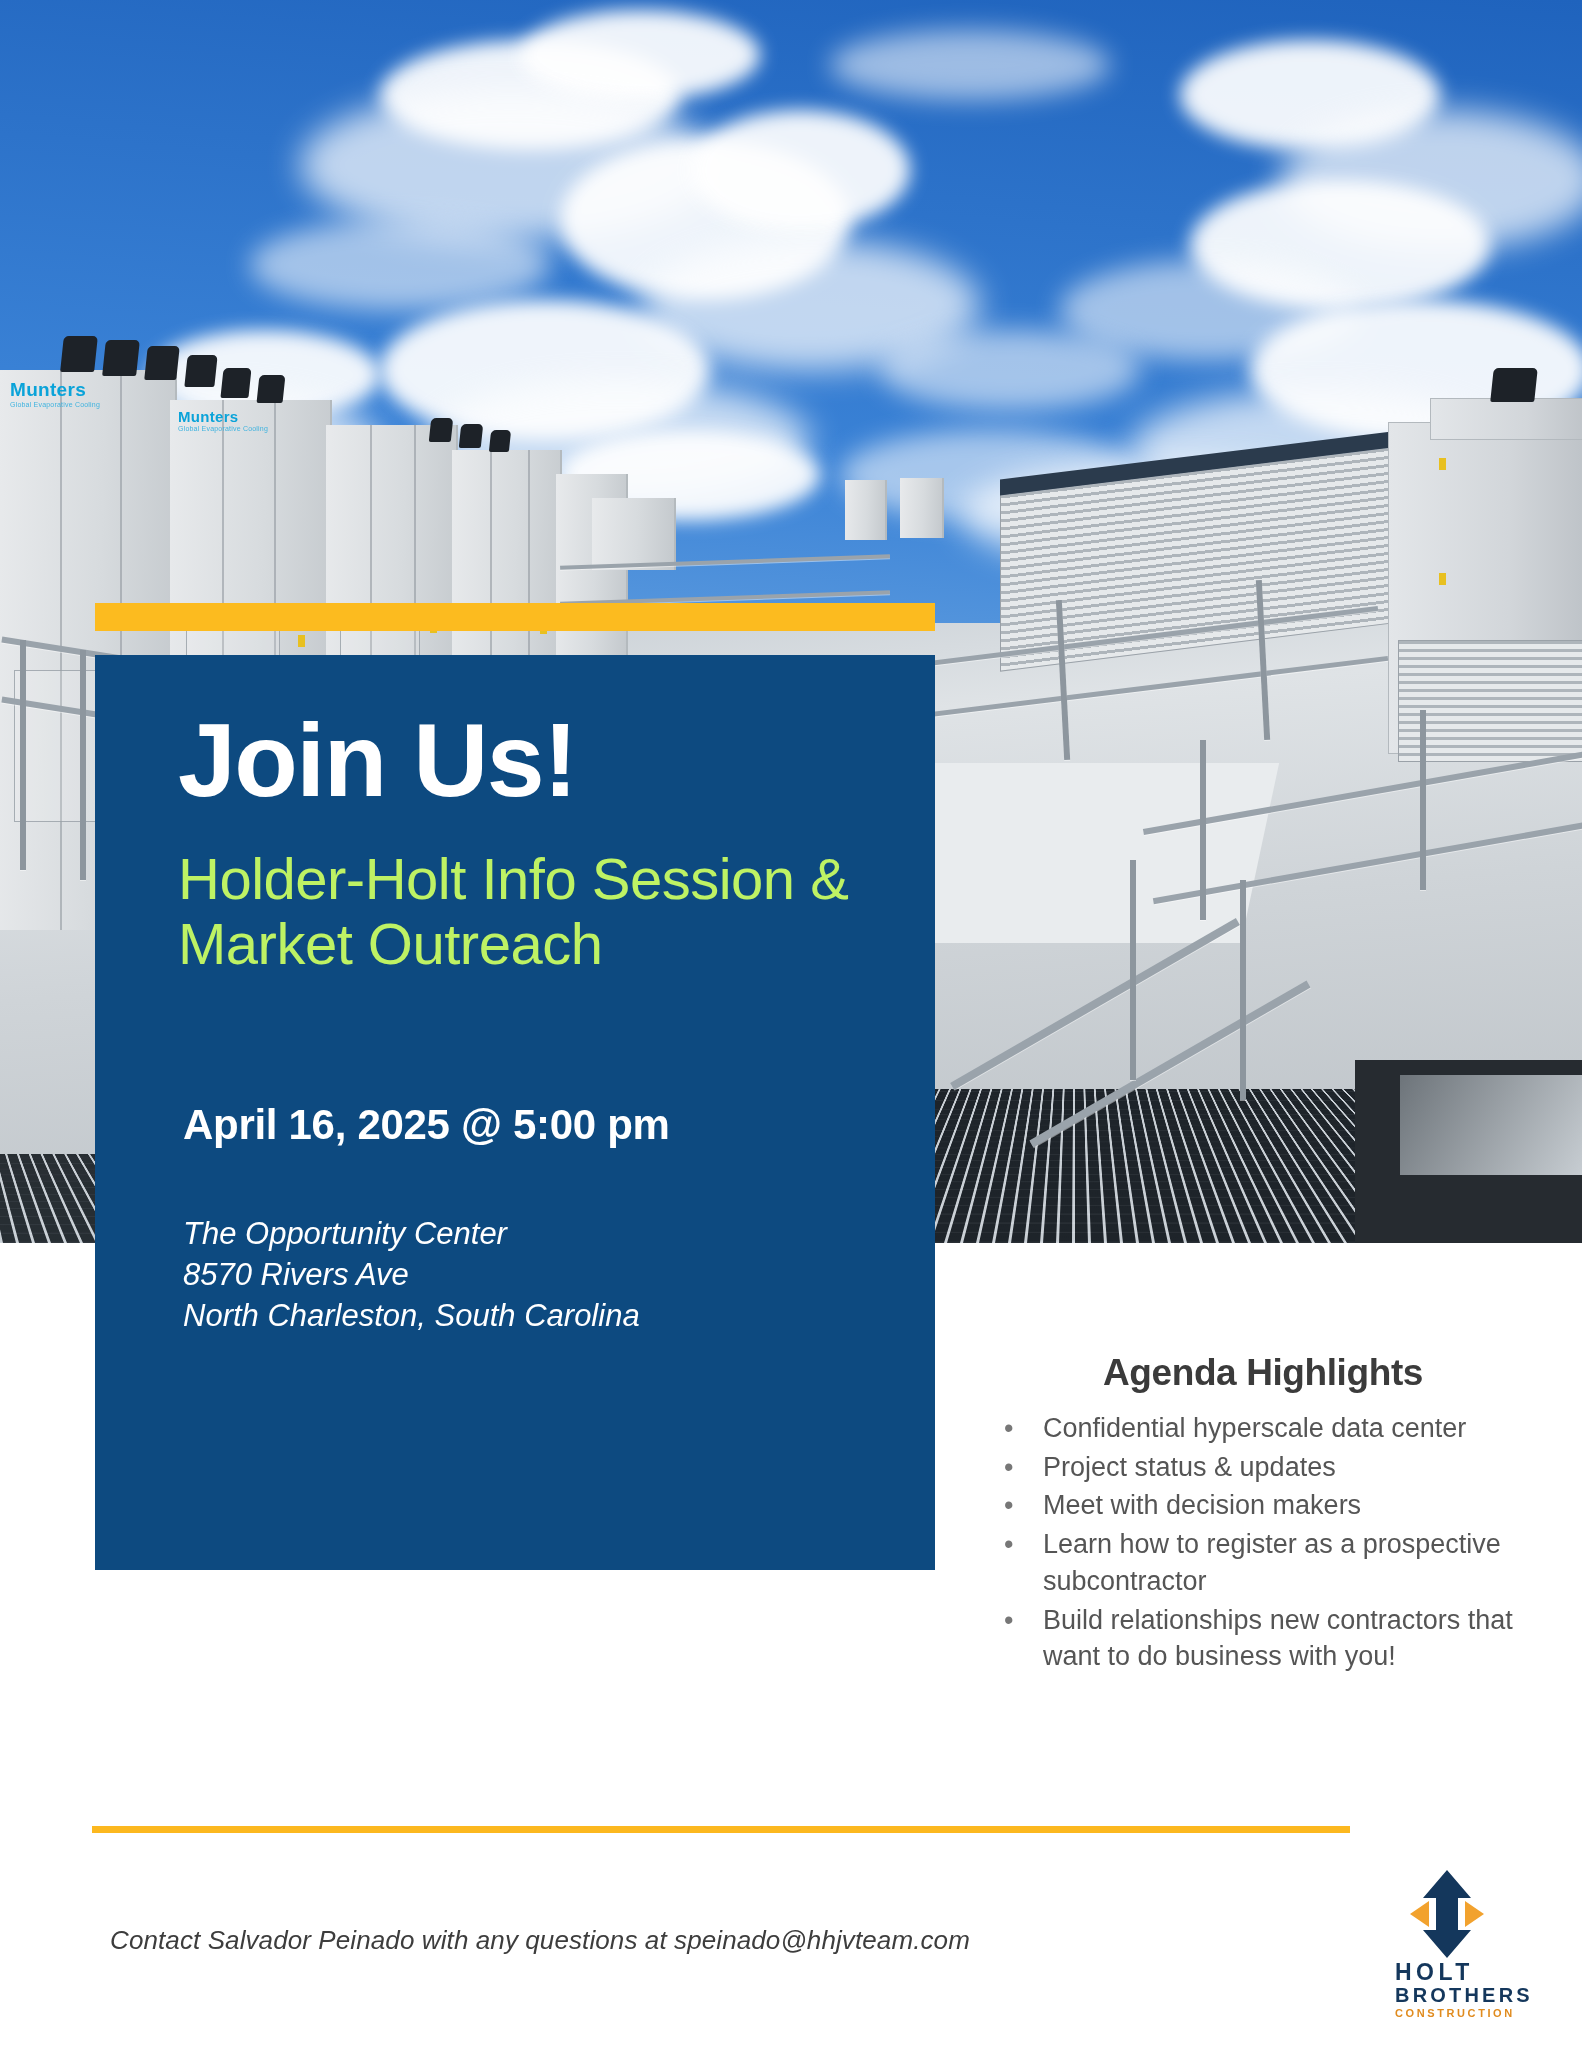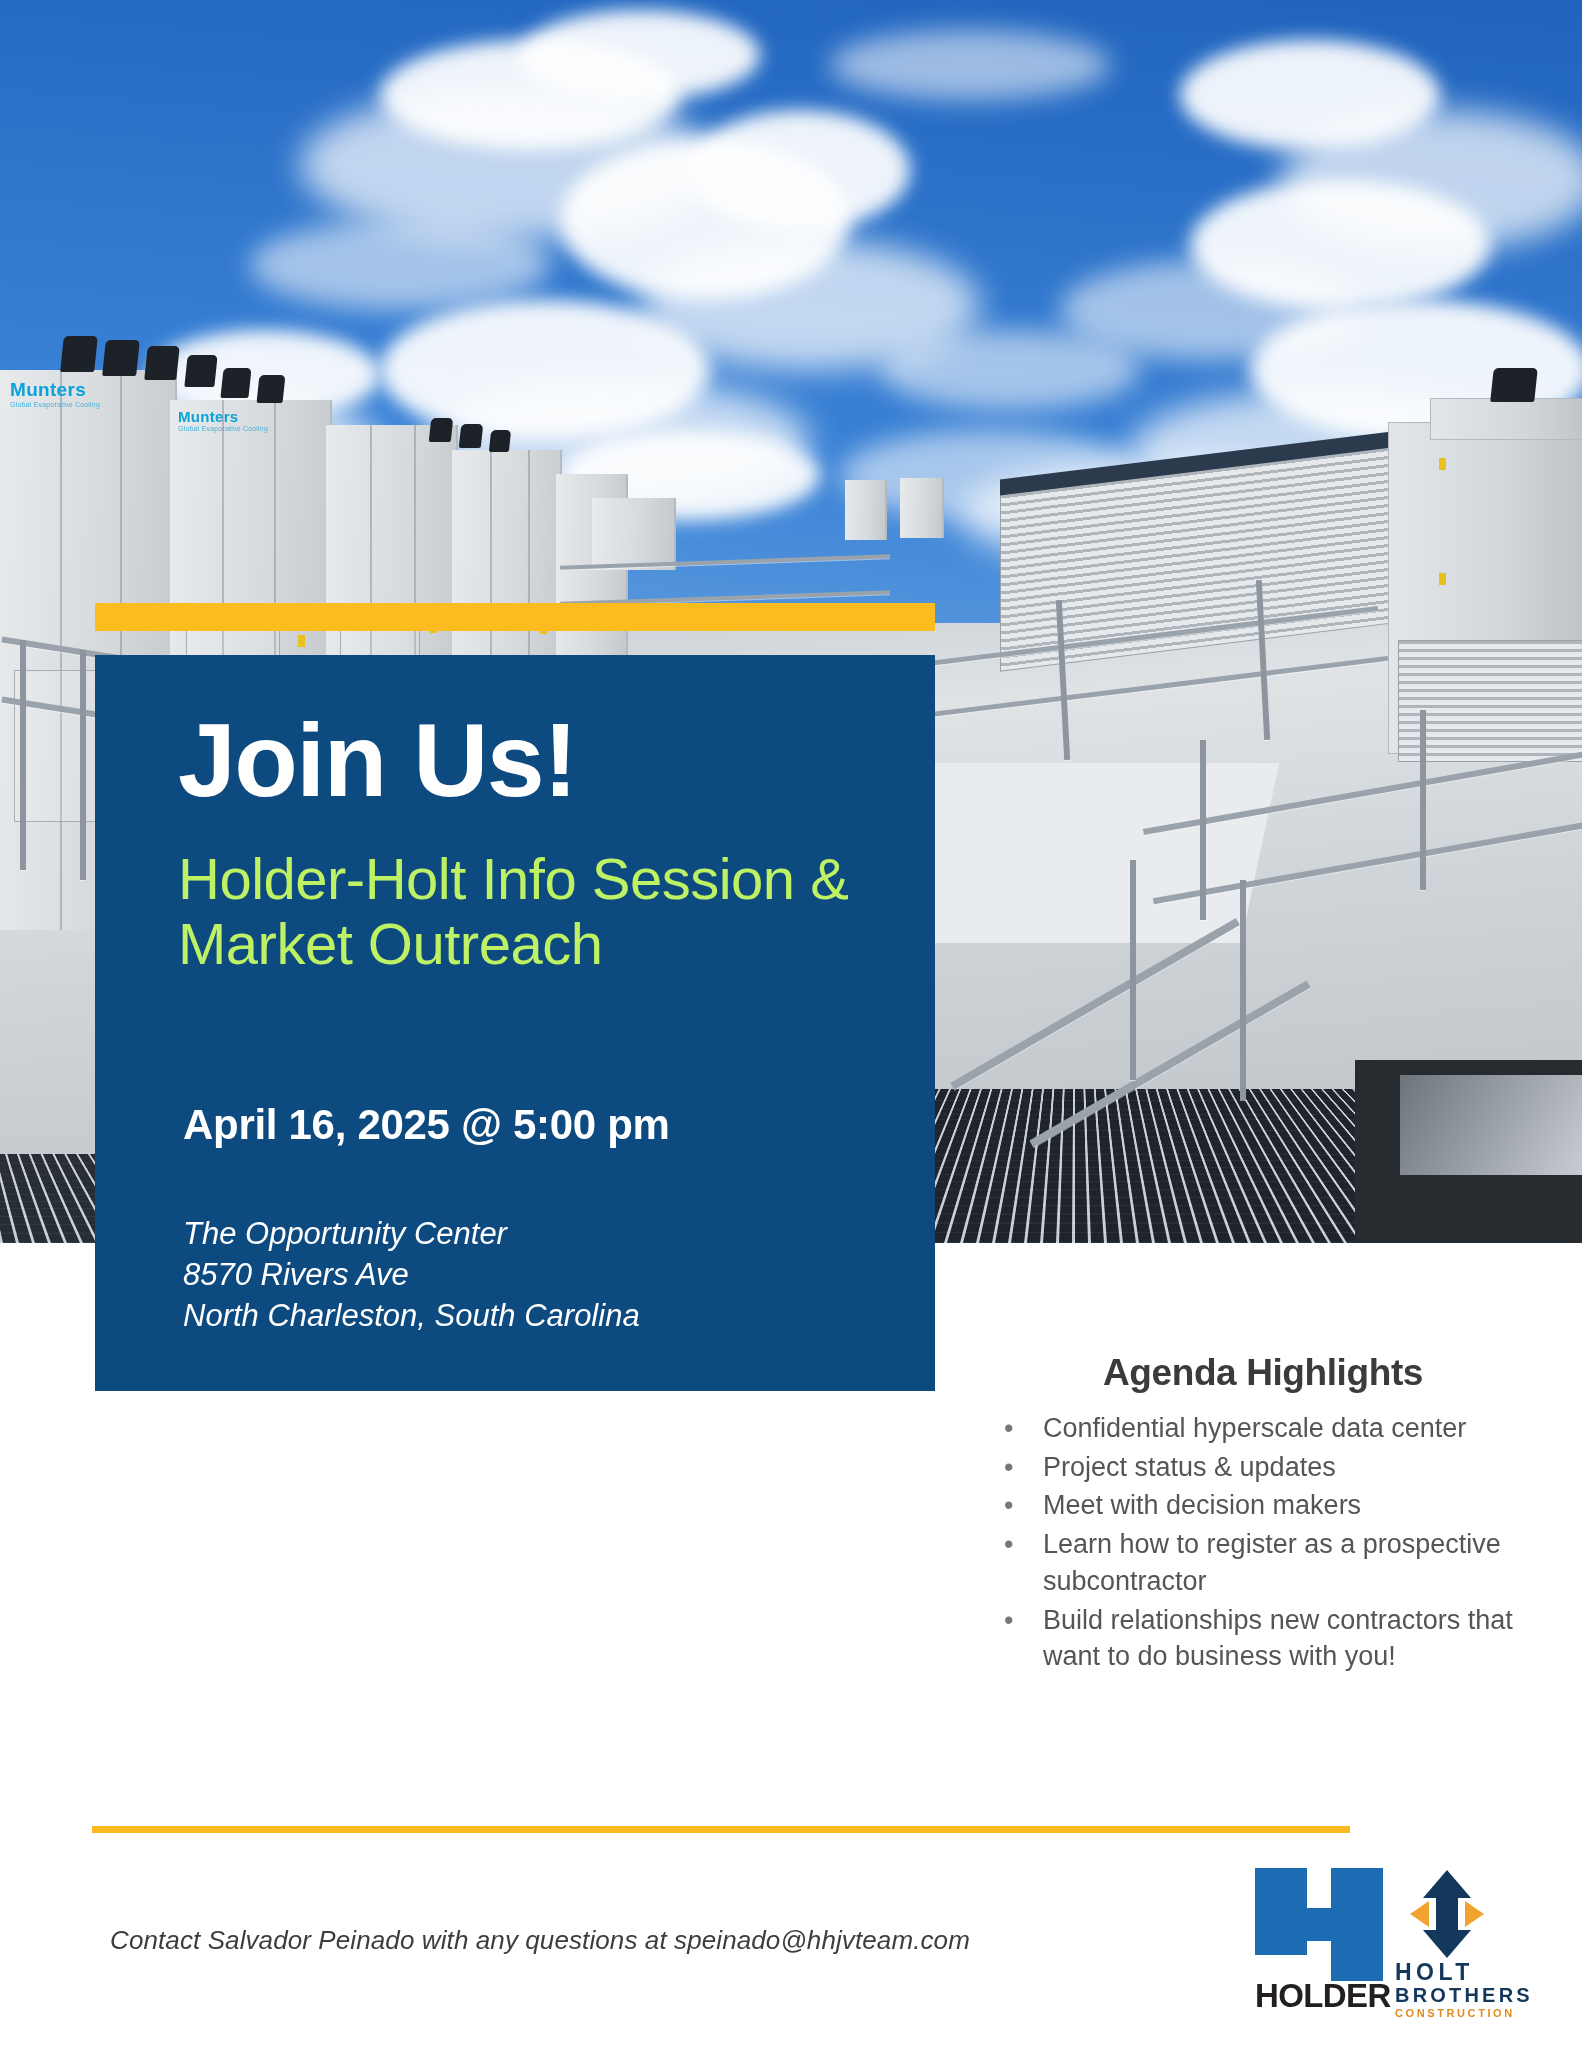--- a/index.html
+++ b/index.html
@@ -216,21 +216,21 @@
     height: 28px;
     background: #fcbb1f;
   }
 
   
   .blue-panel {
     position: absolute;
     left: 95px;
     top: 655px;
     width: 840px;
-    height: 736px;
+    height: 915px;
     background: #0d4a80;
   }
   .panel-inner {
     position: absolute;
     left: 83px;
     top: 52px;
     right: 40px;
   }
   .headline {
     color: #ffffff;
@@ -541,37 +541,20 @@
         <span>Build relationships new contractors that want to do business with you!</span>
       </li>
     </ul>
   </div>
 
   <div class="footer-rule"></div>
   <div class="contact">Contact Salvador Peinado with any questions at speinado@hhjvteam.com</div>
 
   <div class="logos">
 
-    <div class="holder-logo">
-      <svg class="holder-mark" viewBox="0 0 128 113">
-        <path fill="#1b6cb3" d="M0,0 H52 V40 H60 V26 H128 V113 H76 V73 H68 V87 H0 Z
-                                 M52,40 H60 V26 H52 Z"></path>
-        <path fill="#ffffff" d="M52,0 H60 V40 H76 V26 H68 V0 H52 Z" opacity="0"></path>
-        <g fill="#1b6cb3">
-          <rect x="0" y="0" width="52" height="87"></rect>
-          <rect x="52" y="40" width="24" height="33"></rect>
-          <rect x="76" y="0" width="52" height="87"></rect>
-        </g>
-        <g fill="#ffffff">
-          <rect x="52" y="0" width="24" height="40"></rect>
-          <rect x="52" y="73" width="24" height="14"></rect>
-        </g>
-      </svg>
-      <span class="holder-word">HOLDER</span>
-    </div>
 
     <div class="holt-logo">
       <svg class="holt-mark" viewBox="0 0 92 92">
 
         <circle cx="46" cy="46" r="33" fill="#ffffff"></circle>
 
         <path fill="#f2a22e" d="M9,46 L28,33 L28,59 Z"></path>
 
         <path fill="#f2a22e" d="M83,46 L64,33 L64,59 Z"></path>
 

